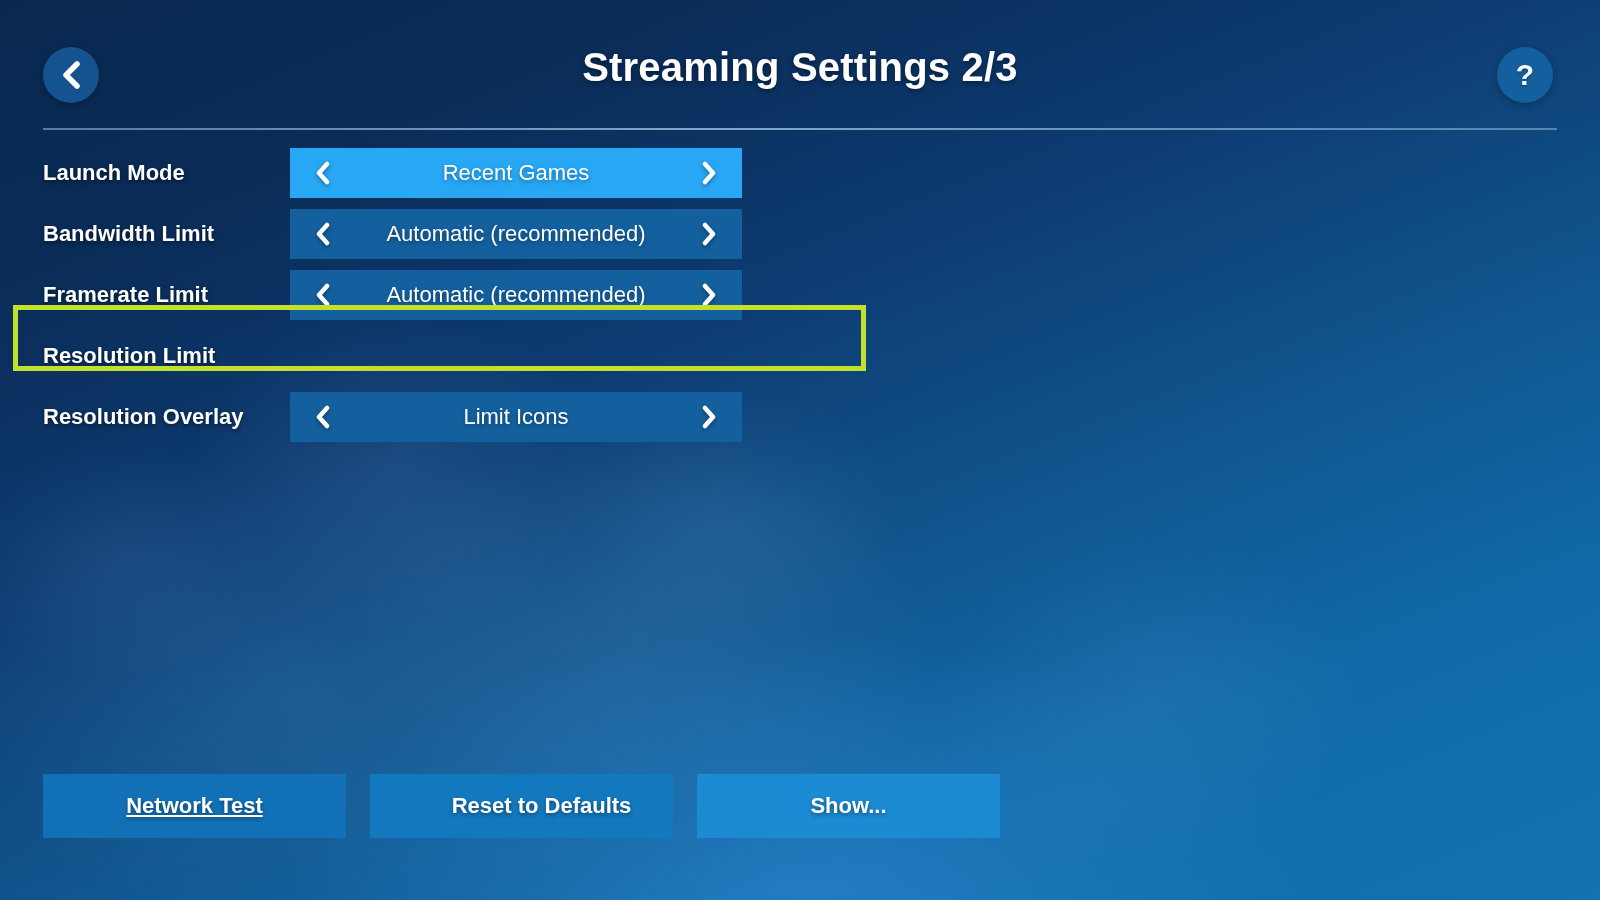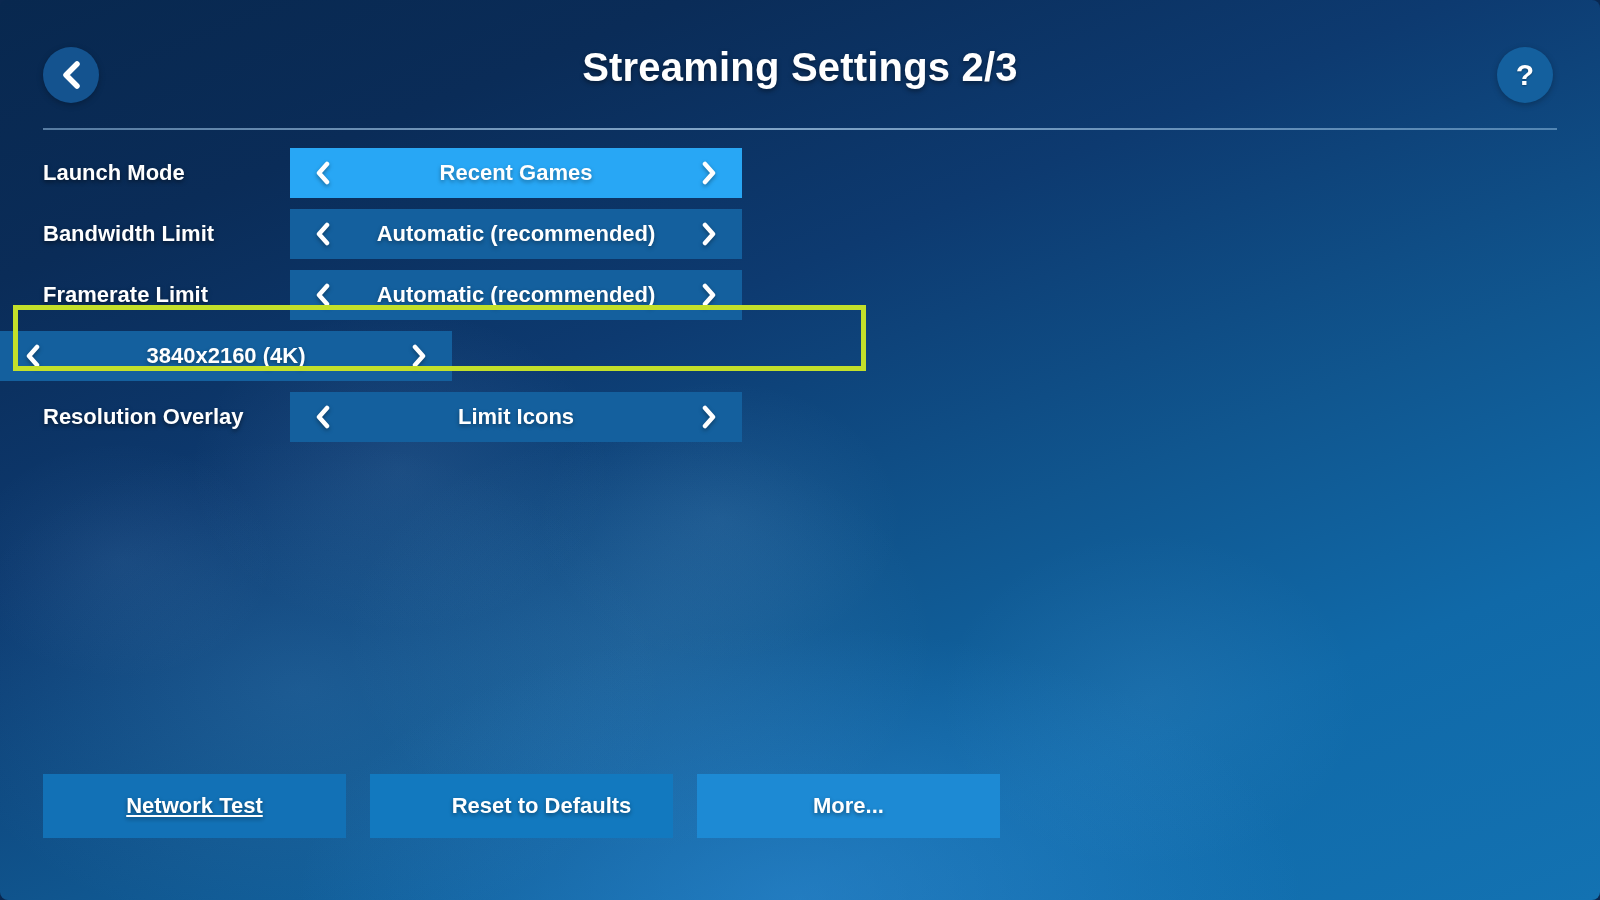--- a/index.html
+++ b/index.html
@@ -17,21 +17,20 @@
     overflow: hidden;
     background:
       radial-gradient(ellipse 520px 360px at 300px 690px, rgba(120,190,245,0.13), rgba(120,190,245,0) 70%),
       radial-gradient(ellipse 420px 300px at 640px 640px, rgba(140,200,250,0.12), rgba(140,200,250,0) 70%),
       radial-gradient(ellipse 300px 230px at 400px 470px, rgba(150,205,250,0.10), rgba(150,205,250,0) 70%),
       radial-gradient(ellipse 260px 200px at 720px 520px, rgba(150,205,250,0.09), rgba(150,205,250,0) 70%),
       radial-gradient(ellipse 300px 240px at 1150px 700px, rgba(140,200,250,0.09), rgba(140,200,250,0) 70%),
       radial-gradient(ellipse 220px 170px at 120px 560px, rgba(150,205,250,0.07), rgba(150,205,250,0) 70%),
       radial-gradient(ellipse 700px 380px at 800px 900px, rgba(60,150,225,0.42), rgba(60,150,225,0) 72%),
       linear-gradient(158deg, #08284f 0%, #0a2c58 18%, #0d3a70 38%, #10568f 60%, #1069a8 78%, #1372b2 100%);
-    border-radius: 8px;
   }
 
   
   #header {
     position: absolute;
     left: 0; top: 0;
     width: 1600px;
     height: 130px;
   }
   .round-btn {
@@ -112,21 +111,21 @@
     padding: 0 20px;
   }
   .setting-row.selected .setting-control {
     background: #28a7f5;
   }
   .setting-value {
     flex: 1;
     text-align: center;
     color: #ffffff;
     font-size: 22px;
-    font-weight: bold;
+    font-weight: normal;
     text-shadow: 0 2px 4px rgba(0,0,0,0.35);
     white-space: nowrap;
   }
   .arrow {
     width: 26px;
     height: 30px;
     display: flex;
     align-items: center;
     justify-content: center;
     cursor: pointer;
@@ -241,33 +240,21 @@
         <span class="setting-value">Automatic (recommended)</span>
         <span class="arrow">
           <svg width="18" height="24" viewBox="0 0 18 24" aria-hidden="true">
             <polyline points="5,3 13,12 5,21" fill="none" stroke="#ffffff" stroke-width="4.5" stroke-linecap="round" stroke-linejoin="round"></polyline>
           </svg>
         </span>
       </div>
     </div>
 
     <div class="setting-row">
-      <div class="setting-control">
-        <span class="arrow">
-          <svg width="18" height="24" viewBox="0 0 18 24" aria-hidden="true">
-            <polyline points="13,3 5,12 13,21" fill="none" stroke="#ffffff" stroke-width="4.5" stroke-linecap="round" stroke-linejoin="round"></polyline>
-          </svg>
-        </span>
-        <span class="setting-value">3840x2160 (4K)</span>
-        <span class="arrow">
-          <svg width="18" height="24" viewBox="0 0 18 24" aria-hidden="true">
-            <polyline points="5,3 13,12 5,21" fill="none" stroke="#ffffff" stroke-width="4.5" stroke-linecap="round" stroke-linejoin="round"></polyline>
-          </svg>
-        </span>
-      </div>
+      <div class="setting-label">Resolution Limit</div>
     </div>
 
     <div class="setting-row">
       <div class="setting-label">Resolution Overlay</div>
       <div class="setting-control">
         <span class="arrow">
           <svg width="18" height="24" viewBox="0 0 18 24" aria-hidden="true">
             <polyline points="13,3 5,12 13,21" fill="none" stroke="#ffffff" stroke-width="4.5" stroke-linecap="round" stroke-linejoin="round"></polyline>
           </svg>
         </span>
@@ -280,16 +267,16 @@
       </div>
     </div>
 
   </div>
 
   <div id="focus-highlight"></div>
 
   <div id="bottom-bar">
     <div id="btn-network-test" class="bottom-btn">Network Test</div>
     <div id="btn-reset-defaults" class="bottom-btn">Reset to Defaults</div>
-    <div id="btn-more" class="bottom-btn">More...</div>
+    <div id="btn-more" class="bottom-btn">Show...</div>
   </div>
 
 </div>
 
 </body></html>

